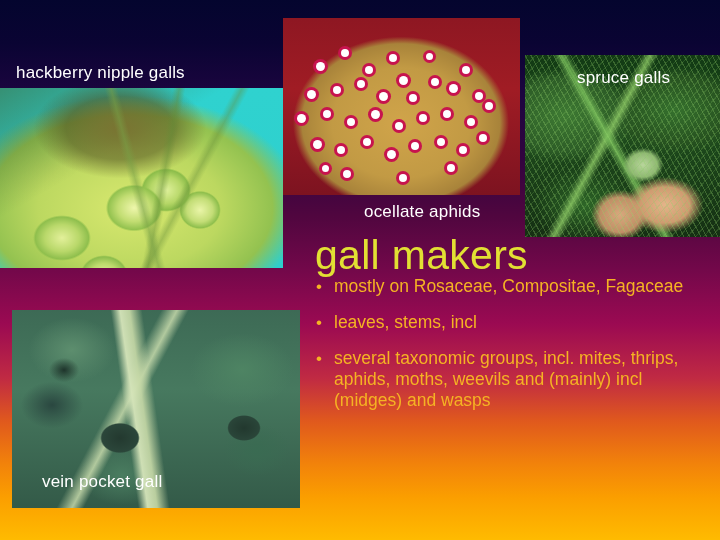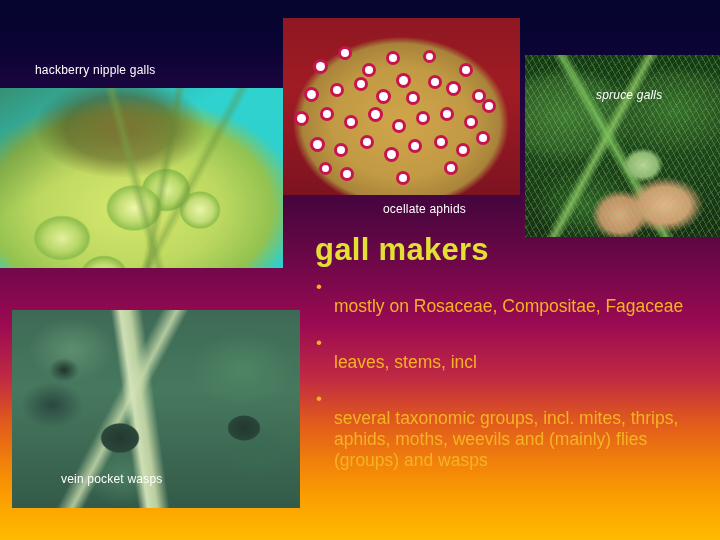--- a/index.html
+++ b/index.html
@@ -83,33 +83,33 @@
        linear-gradient(to bottom, #3d6a55 0%, #47795f 40%, #335a48 100%);
   }
   #ph-vein .holes{position:absolute;inset:0;
      background:
        radial-gradient(ellipse 26px 20px at 108px 128px, #23392f 0%, #2b463a 70%, rgba(0,0,0,0) 76%),
        radial-gradient(ellipse 22px 17px at 232px 118px, #22382e 0%, #2a4539 70%, rgba(0,0,0,0) 76%),
        radial-gradient(ellipse 20px 16px at 52px 60px, #1e342b 0%, rgba(0,0,0,0) 76%);
   }
 
   
-  .caption{position:absolute;color:#ffffff;font-size:12px;letter-spacing:.2px;white-space:nowrap;margin-left:19px;}
+  .caption{position:absolute;color:#ffffff;font-size:17px;letter-spacing:.2px;white-space:nowrap;}
   #cap-hackberry{left:16px;top:63px;}
   #cap-ocellate{left:364px;top:202px;}
-  #cap-spruce{left:577px;top:88px;font-style:italic;}
+  #cap-spruce{left:577px;top:68px;}
   #cap-vein{left:42px;top:472px;}
 
   
   #title{position:absolute;left:315px;top:232px;color:#e2e033;
-     font-size:31px;font-weight:bold;letter-spacing:.3px;white-space:nowrap;}
+     font-size:41px;font-weight:normal;letter-spacing:.3px;white-space:nowrap;}
   #bullets{position:absolute;left:316px;top:276px;width:380px;}
   .bullet{display:flex;color:#f5b323;font-size:17.5px;line-height:21px;margin-bottom:15px;}
   .bullet .dot{flex:0 0 18px;font-size:17px;line-height:21px;}
-  .bullet .txt{flex:1 1 auto;margin-top:20px;}
+  .bullet .txt{flex:1 1 auto;}
 </style>
 </head>
 <body>
 
 <div id="slide">
 
   <div class="photo" id="ph-hackberry">
     <div class="veins"></div>
   </div>
   <div class="caption" id="cap-hackberry">hackberry nipple galls</div>
@@ -157,32 +157,32 @@
   <div class="caption" id="cap-ocellate">ocellate aphids</div>
 
   <div class="photo" id="ph-spruce">
     <div class="needles"></div>
   </div>
   <div class="caption" id="cap-spruce">spruce galls</div>
 
   <div class="photo" id="ph-vein">
     <div class="holes"></div>
   </div>
-  <div class="caption" id="cap-vein">vein pocket wasps</div>
+  <div class="caption" id="cap-vein">vein pocket gall</div>
 
   <div id="title">gall makers</div>
 
   <div id="bullets">
     <div class="bullet">
       <span class="dot">•</span>
       <span class="txt">mostly on Rosaceae, Compositae, Fagaceae</span>
     </div>
     <div class="bullet">
       <span class="dot">•</span>
       <span class="txt">leaves, stems, incl</span>
     </div>
     <div class="bullet">
       <span class="dot">•</span>
-      <span class="txt">several taxonomic groups, incl. mites, thrips, aphids, moths, weevils and (mainly) flies (groups) and wasps</span>
+      <span class="txt">several taxonomic groups, incl. mites, thrips, aphids, moths, weevils and (mainly) incl (midges) and wasps</span>
     </div>
   </div>
 
 </div>
 
 </body></html>

